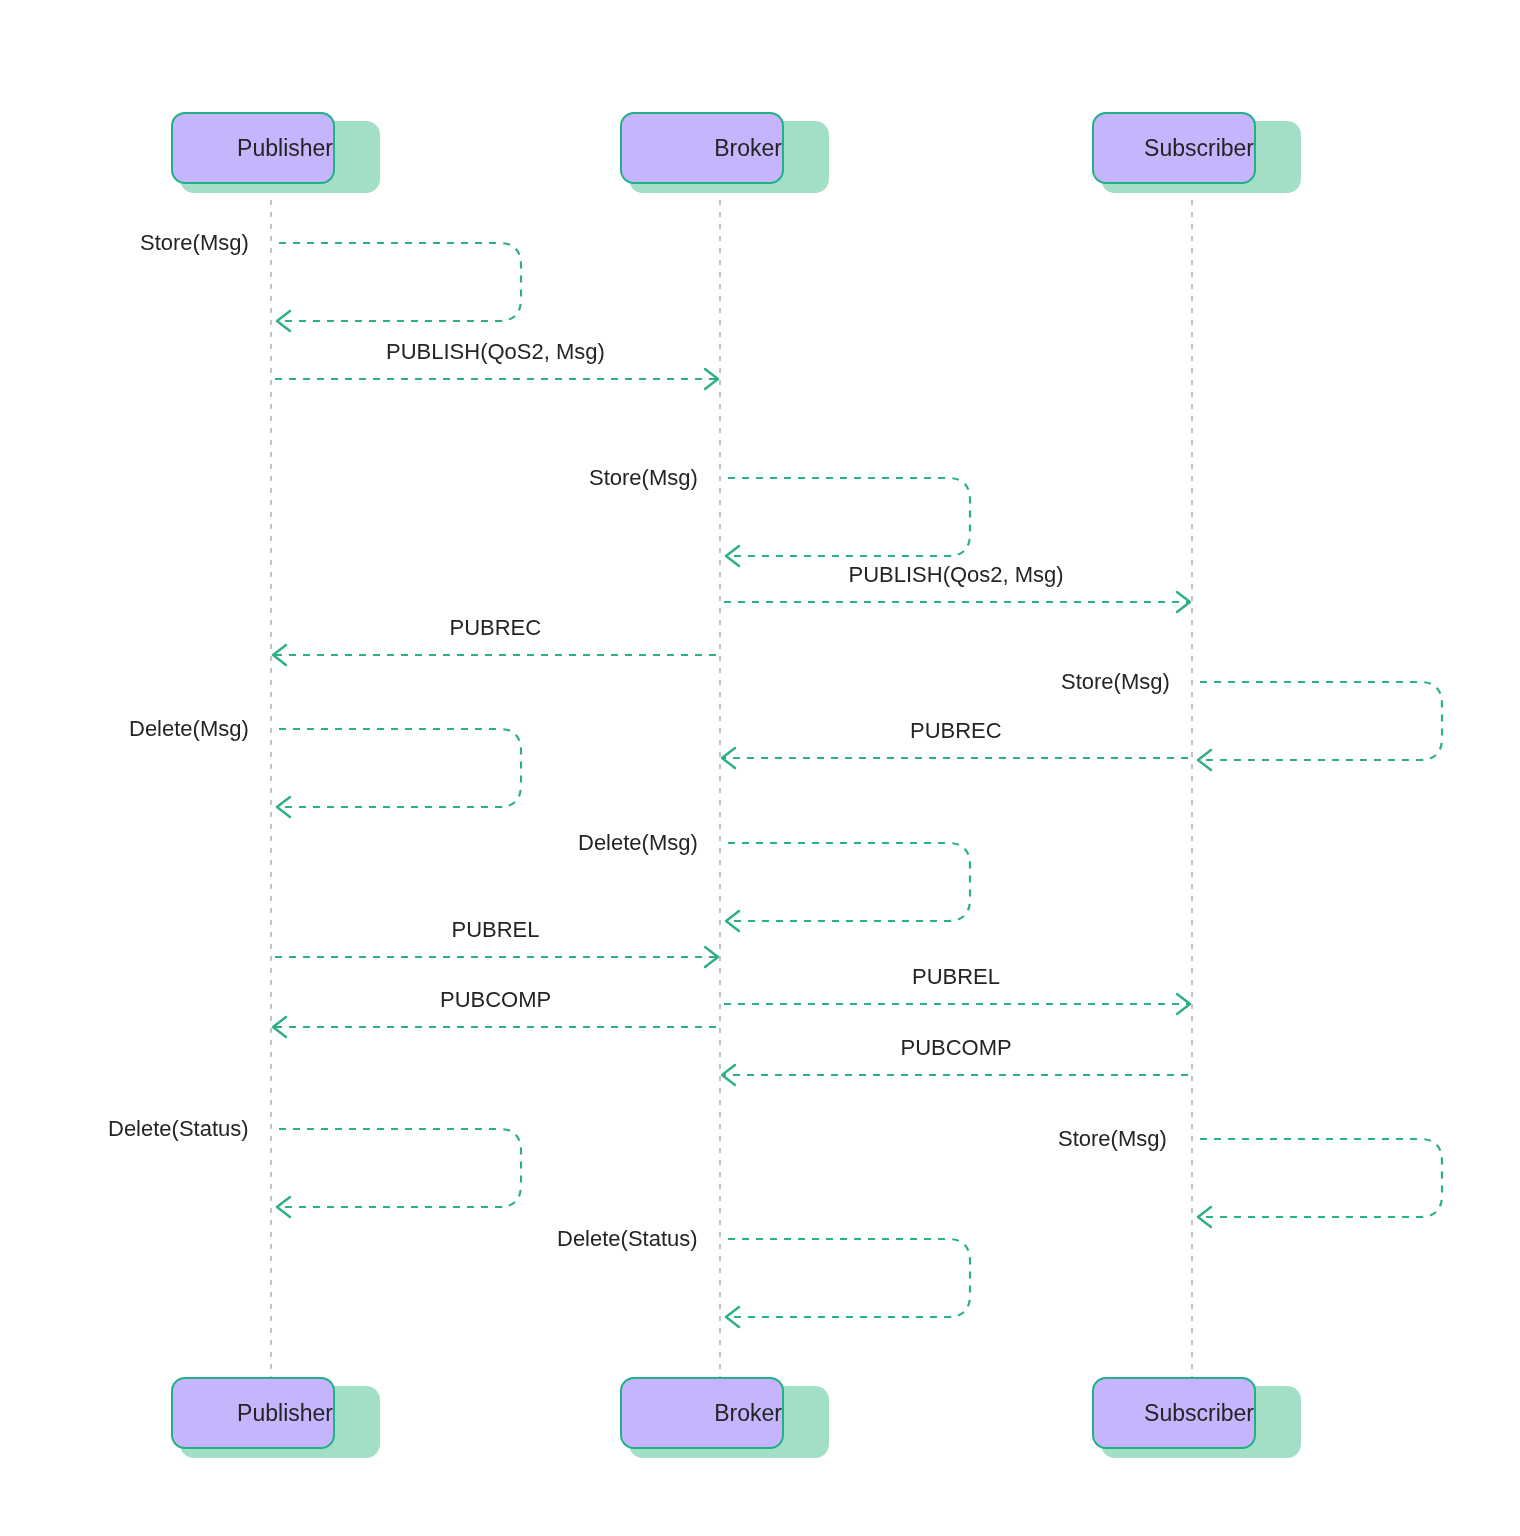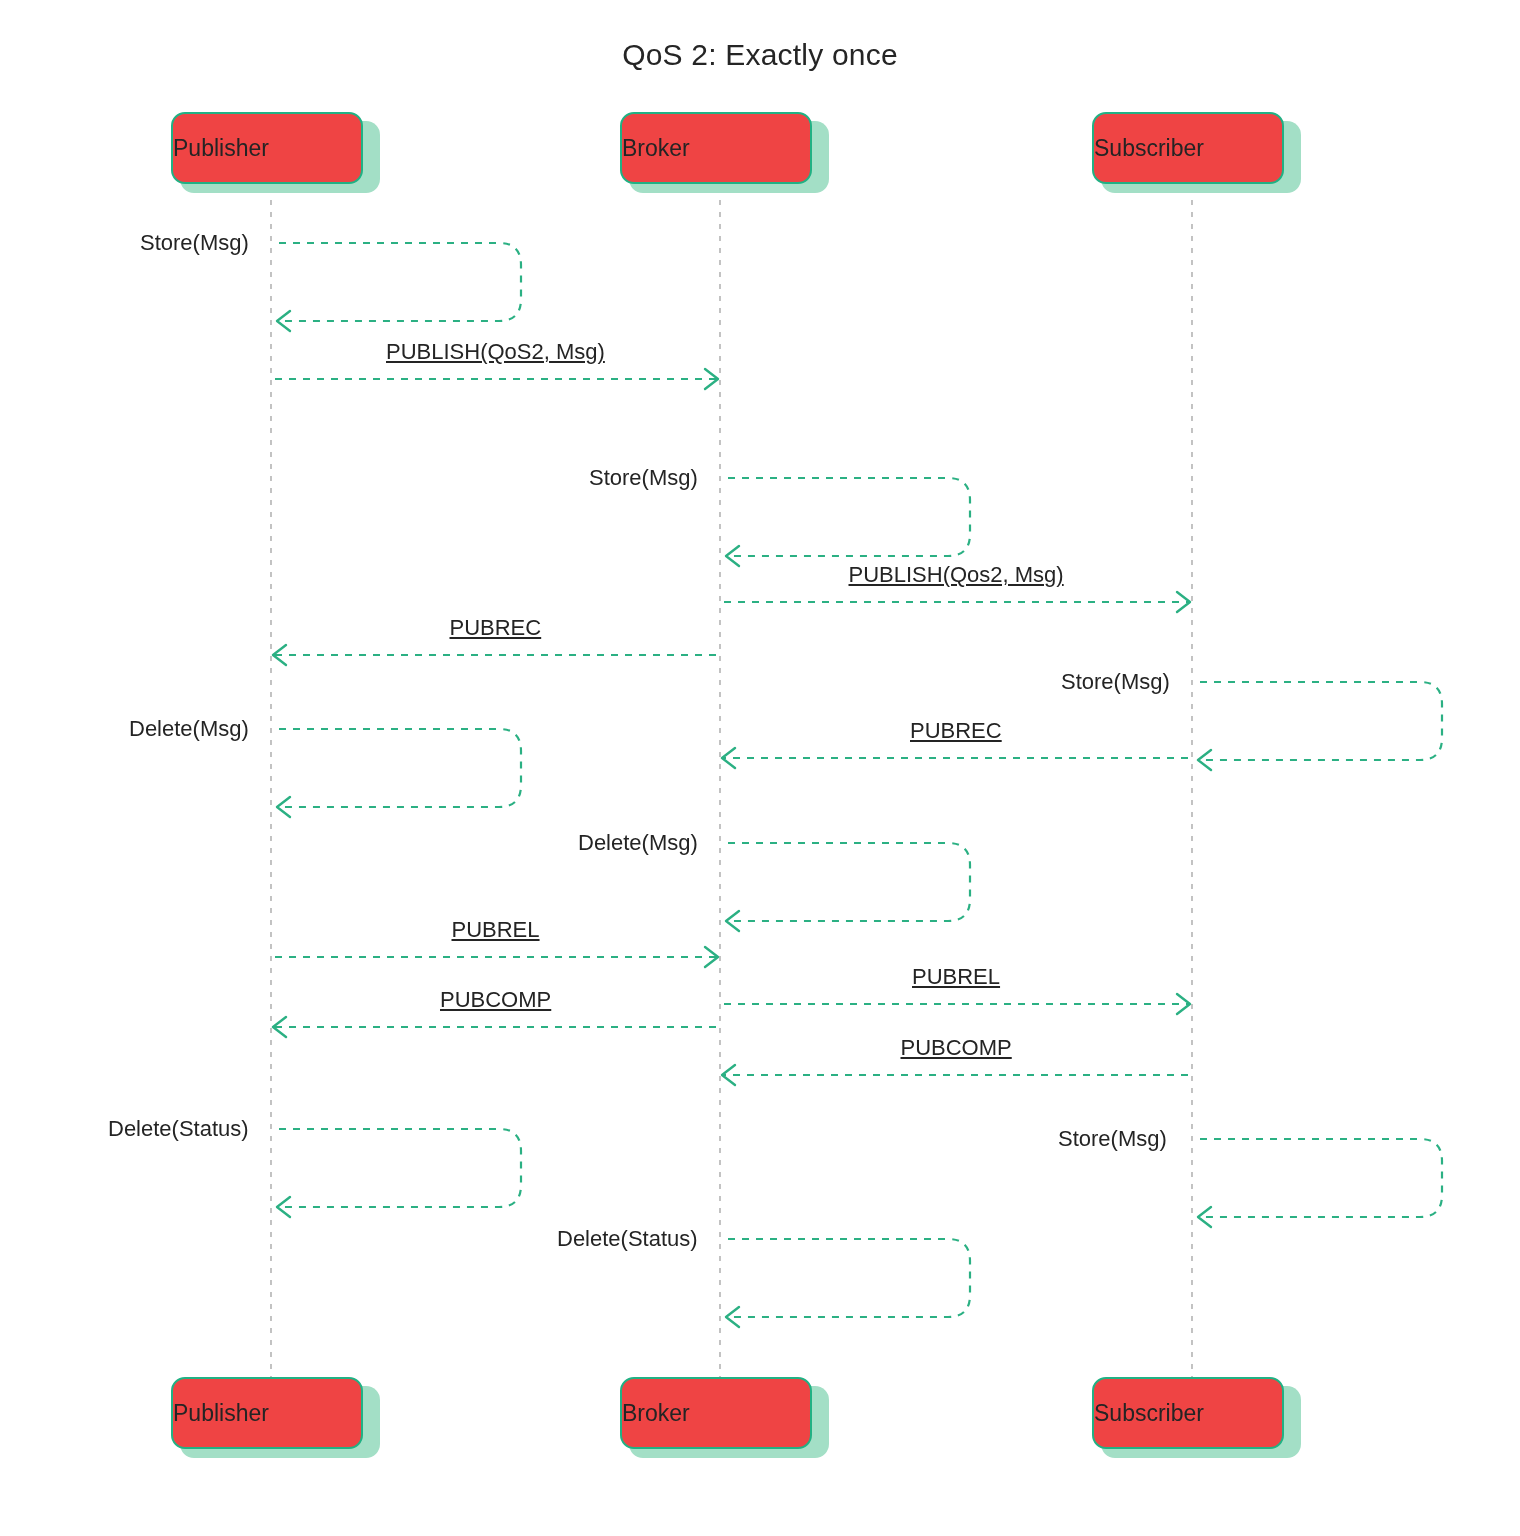--- a/index.html
+++ b/index.html
@@ -34,28 +34,28 @@
     position: absolute;
     left: 0;
     top: 0;
     width: 1520px;
     height: 1536px;
     pointer-events: none;
   }
   .actor-box {
     position: absolute;
     box-sizing: border-box;
-    width: 192px;
+    width: 164px;
     height: 72px;
     border: 2.5px solid #21b184;
     border-radius: 14px;
-    background: #ef4444;
+    background: #c4b5fd;
     display: flex;
     align-items: center;
-    justify-content: flex-start;
+    justify-content: flex-end;
     font-size: 23px;
     color: #242424;
     z-index: 3;
   }
   .actor-shadow {
     position: absolute;
     width: 200px;
     height: 72px;
     border-radius: 14px;
     background: #a3dfc6;
@@ -63,28 +63,27 @@
   }
   .msg-label {
     position: absolute;
     font-size: 22px;
     color: #242424;
     white-space: nowrap;
     z-index: 4;
     line-height: 1;
   }
   .msg-label.right-align { }
-  .msg-label.center-align { text-align: left; text-decoration: underline; }
+  .msg-label.center-align { text-align: left; }
 </style>
 </head>
 <body>
 
 <div id="diagram-root">
 
-  <div id="title">QoS 2: Exactly once</div>
 
   <svg class="svg-layer" id="vector-layer" viewBox="0 0 1520 1536" width="1520" height="1536" xmlns="http://www.w3.org/2000/svg">
     <g id="lifelines">
         <line x1="271" y1="188" x2="271" y2="1377" stroke="#b4b4b4" stroke-width="1.6" stroke-dasharray="5 7"></line>
         <line x1="720" y1="188" x2="720" y2="1377" stroke="#b4b4b4" stroke-width="1.6" stroke-dasharray="5 7"></line>
         <line x1="1192" y1="188" x2="1192" y2="1377" stroke="#b4b4b4" stroke-width="1.6" stroke-dasharray="5 7"></line>
       </g>
     <g id="arrows">
         <path d="M 279 243 L 499 243 Q 521 243 521 265 L 521 299 Q 521 321 499 321 L 281 321" fill="none" stroke="#2bb083" stroke-width="2.2" stroke-dasharray="7 7"></path>
         <path d="M 290 311 L 277 321 L 290 331" fill="none" stroke="#2bb083" stroke-width="2.4" stroke-linecap="round" stroke-linejoin="round"></path>

